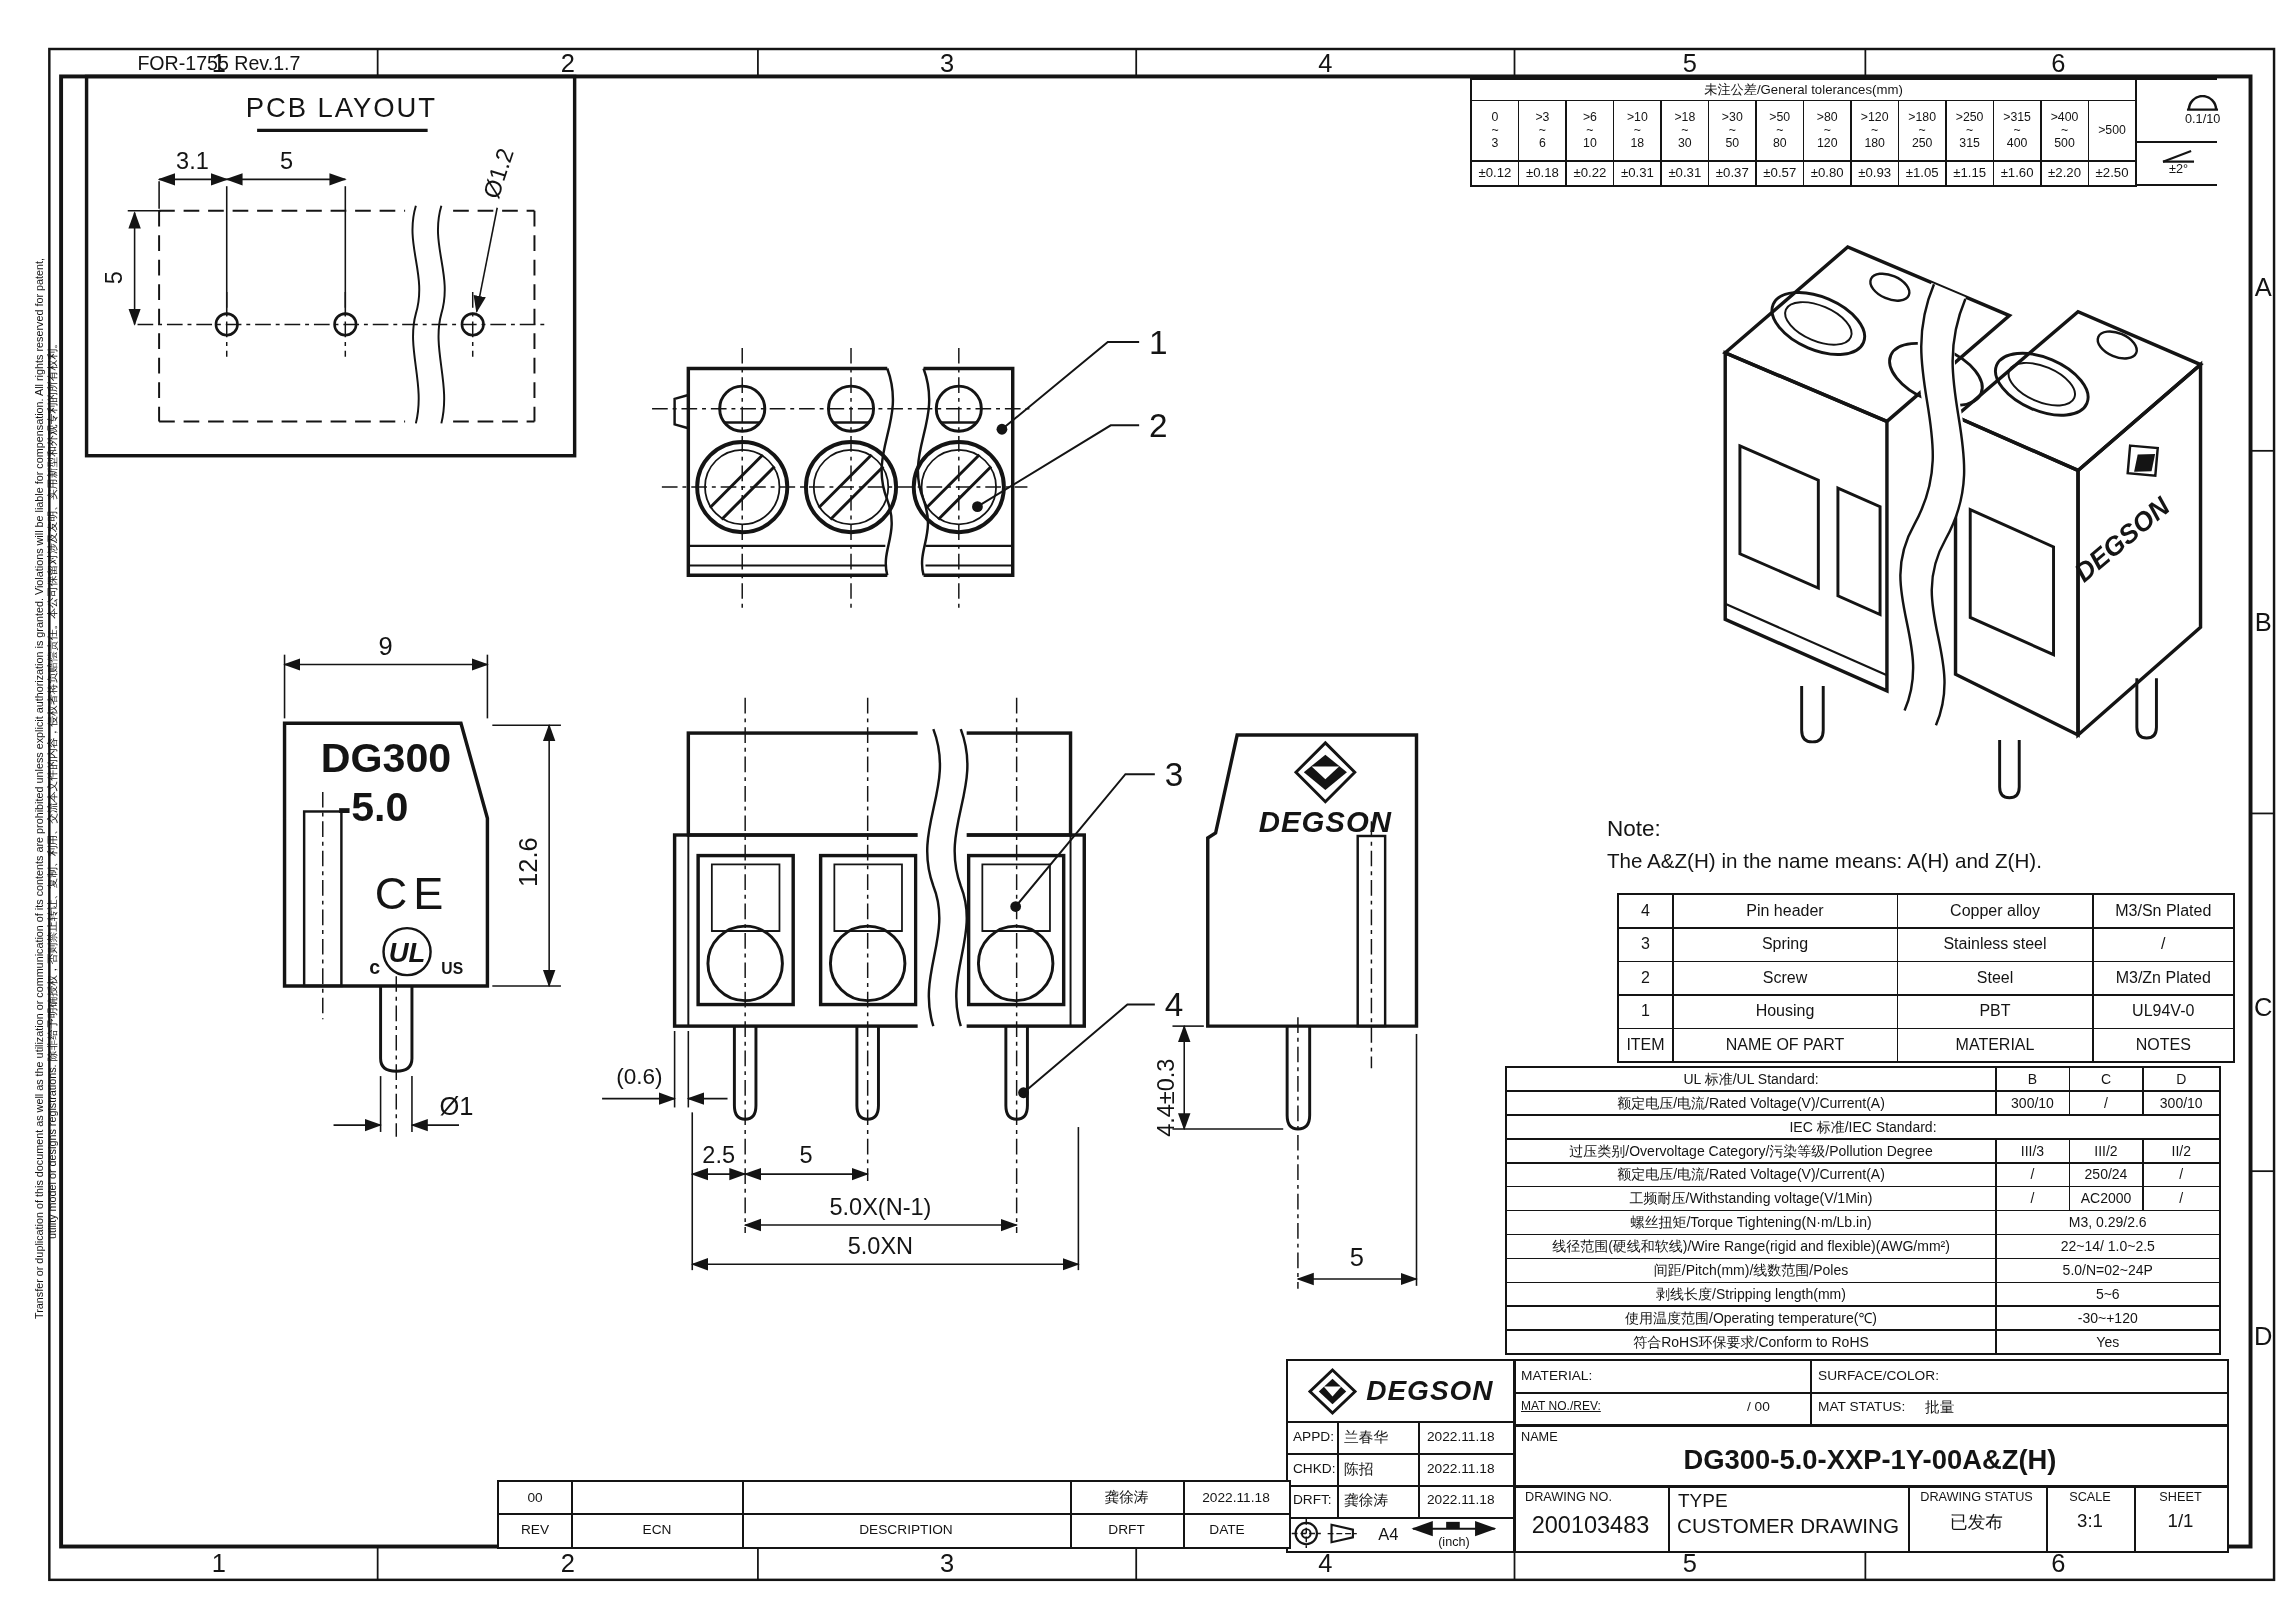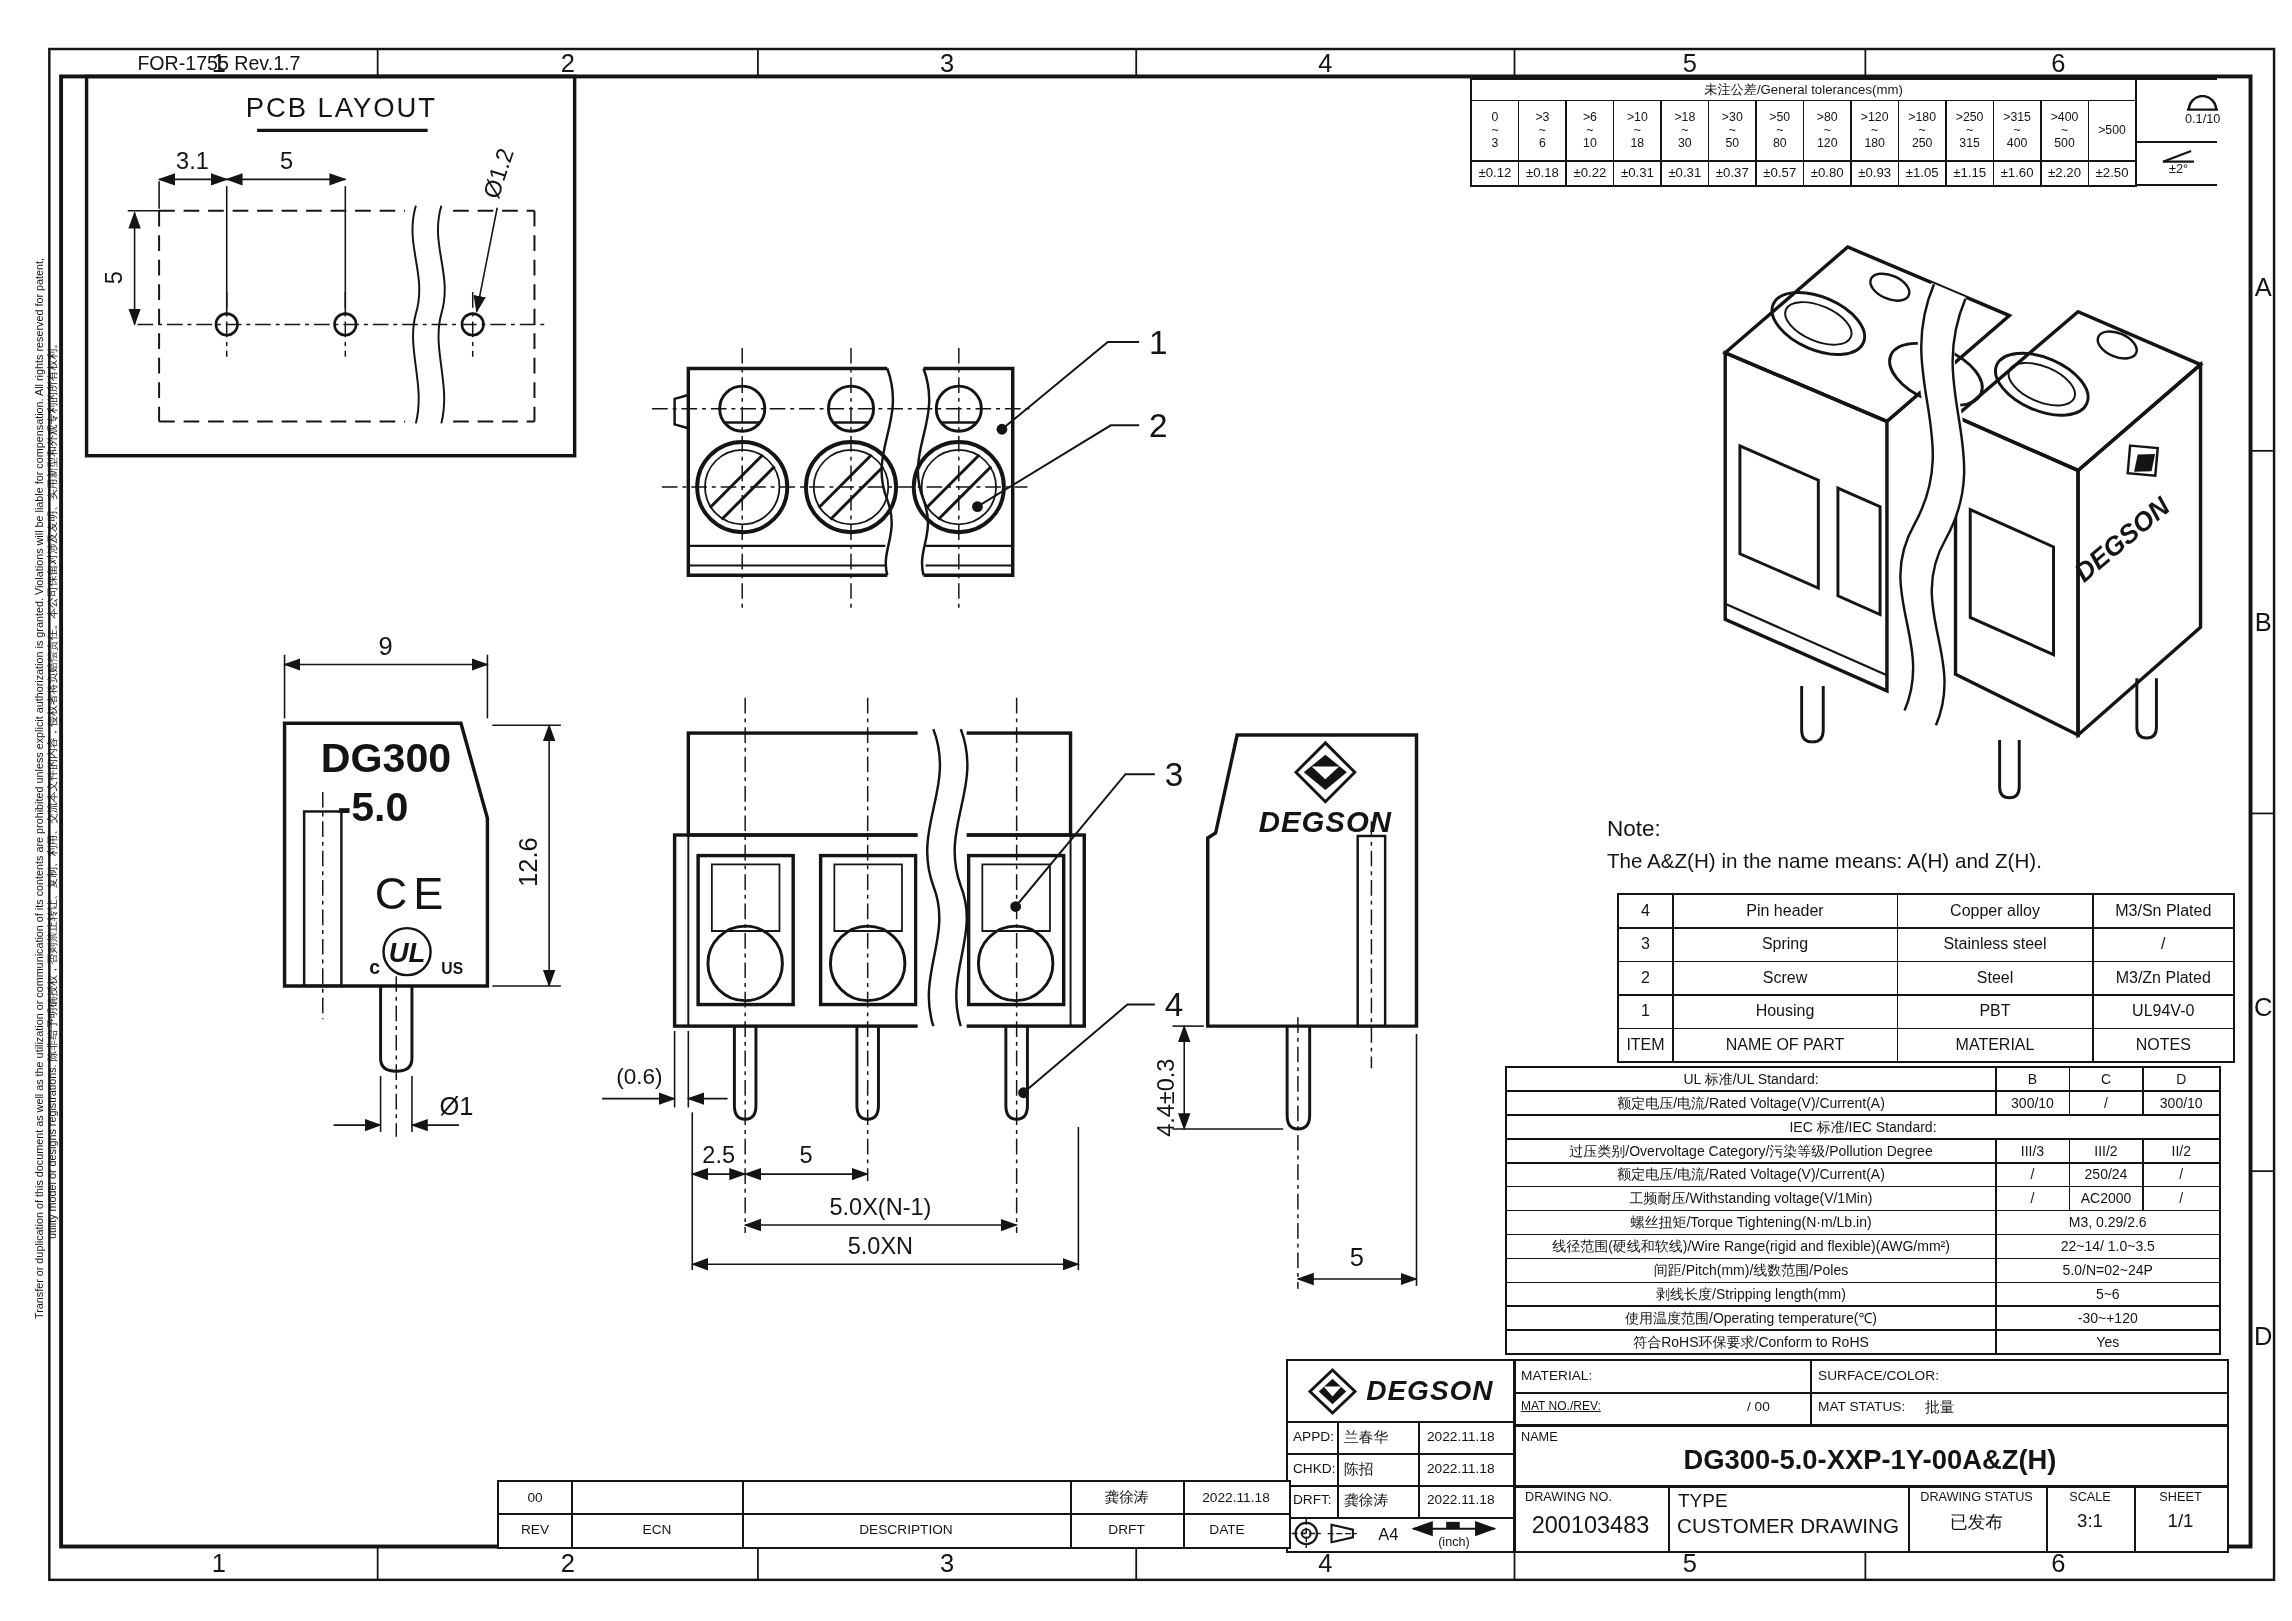--- a/index.html
+++ b/index.html
@@ -464,21 +464,21 @@
   <div class="c">/</div>
   <div class="c">250/24</div>
   <div class="c">/</div>
   <div class="c left">工频耐压/Withstanding voltage(V/1Min)</div>
   <div class="c">/</div>
   <div class="c">AC2000</div>
   <div class="c">/</div>
   <div class="c left">螺丝扭矩/Torque Tightening(N·m/Lb.in)</div>
   <div class="c" style="grid-column:2/5">M3, 0.29/2.6</div>
   <div class="c left">线径范围(硬线和软线)/Wire Range(rigid and flexible)(AWG/mm²)</div>
-  <div class="c" style="grid-column:2/5">22~14/ 1.0~3.5</div>
+  <div class="c" style="grid-column:2/5">22~14/ 1.0~2.5</div>
   <div class="c left">间距/Pitch(mm)/线数范围/Poles</div>
   <div class="c" style="grid-column:2/5">5.0/N=02~24P</div>
   <div class="c left">剥线长度/Stripping length(mm)</div>
   <div class="c" style="grid-column:2/5">5~6</div>
   <div class="c left">使用温度范围/Operating temperature(℃)</div>
   <div class="c" style="grid-column:2/5">-30~+120</div>
   <div class="c left">符合RoHS环保要求/Conform to RoHS</div>
   <div class="c" style="grid-column:2/5">Yes</div>
 </div>
 

